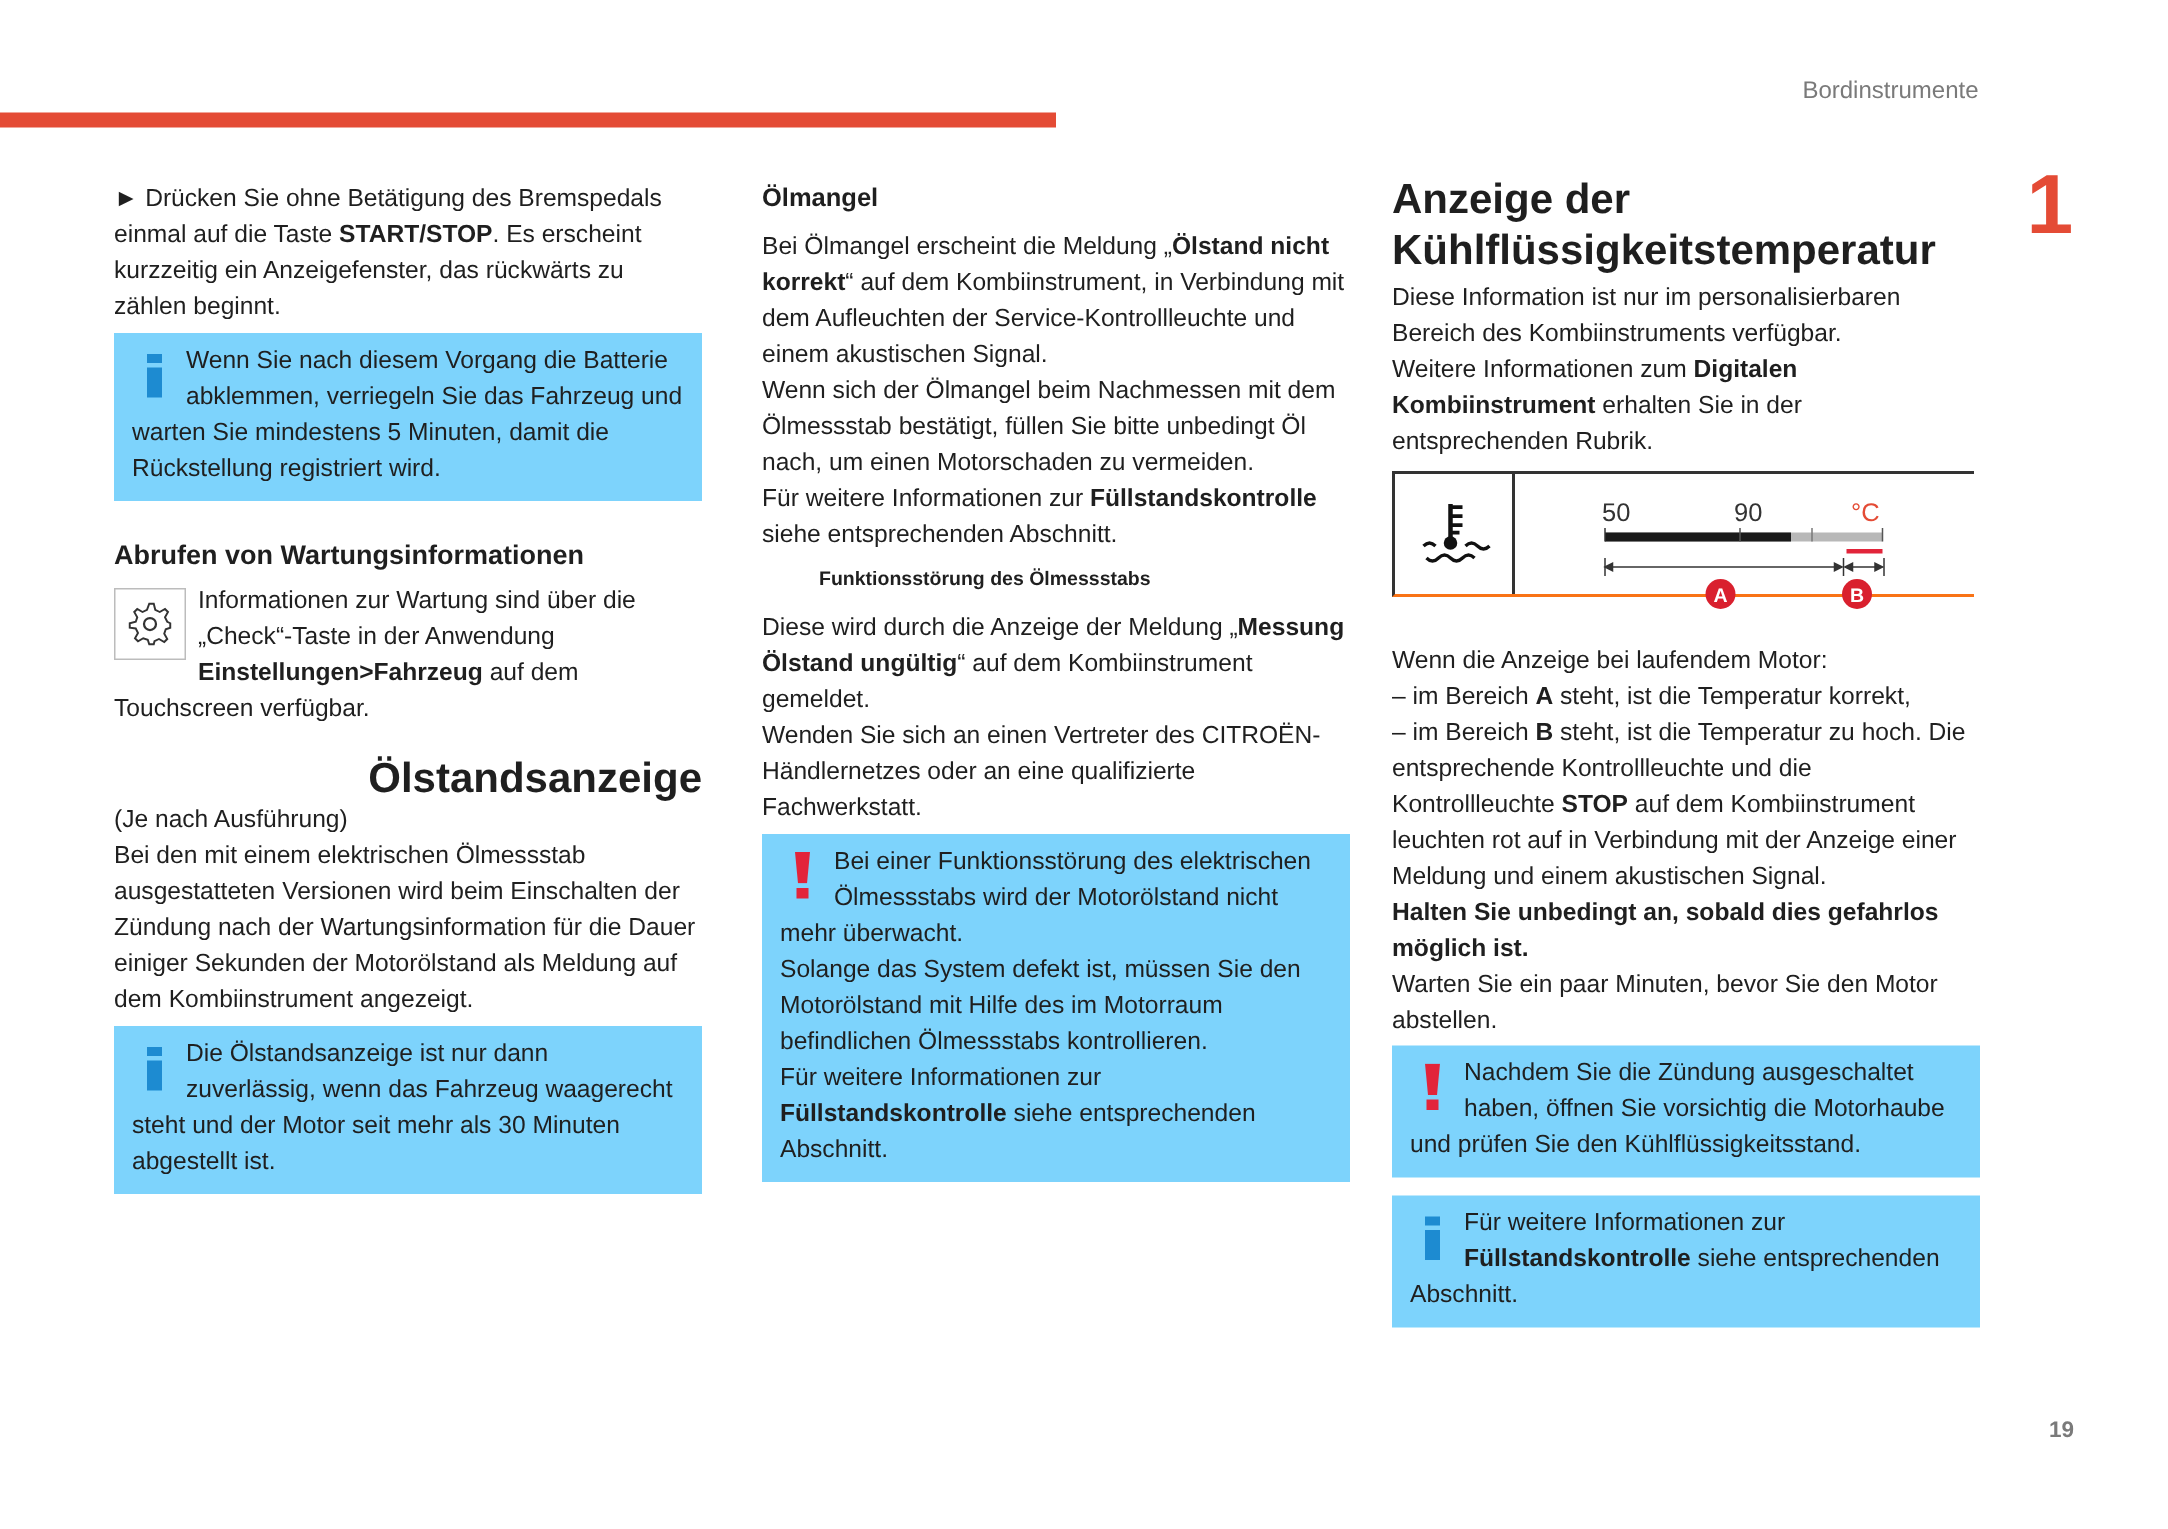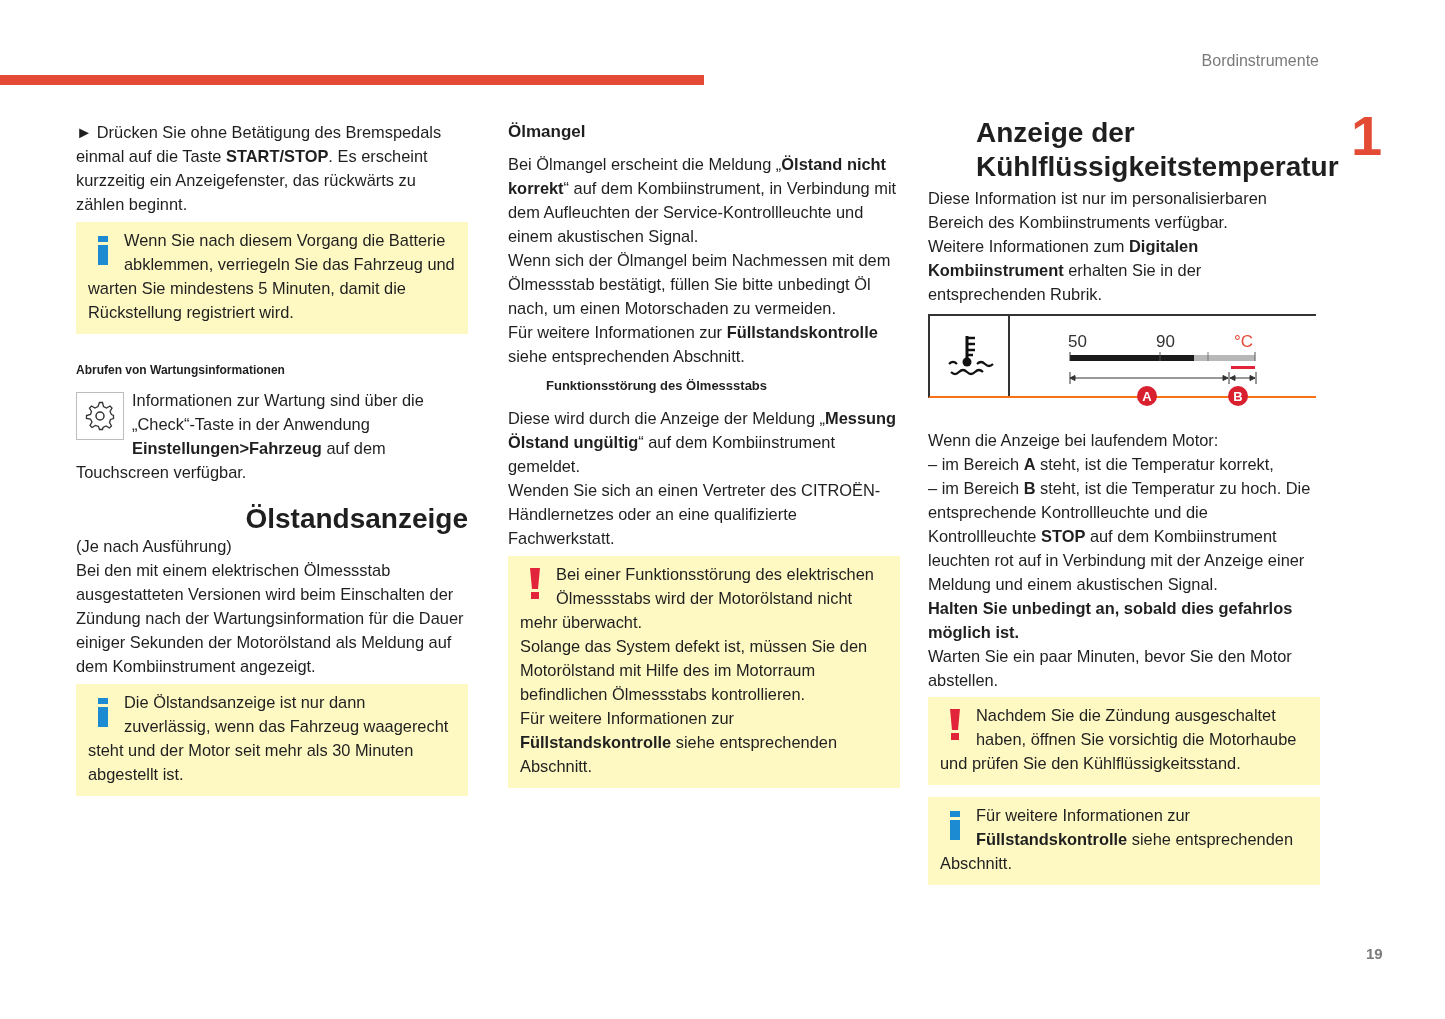--- a/index.html
+++ b/index.html
@@ -12,30 +12,30 @@
   .page-num { position: absolute; left: 1366px; top: 945px; font-size: 15px; font-weight: bold; color: #7a7a7a; }
 
   .col { position: absolute; top: 120px; width: 392px; font-size: 16.4px; line-height: 24px; }
   .col-1 { left: 76px; }
   .col-2 { left: 508px; }
   .col-3 { left: 928px; }
 
   p { margin: 0; }
   b { font-weight: bold; }
 
-  .box { background: #fef9c3; padding: 6px 12px 10px 12px; margin: 4px 0 0 0; }
+  .box { background: #7dd3fc; padding: 6px 12px 10px 12px; margin: 4px 0 0 0; }
   .box .ico { float: left; width: 36px; height: 48px; position: relative; }
   .info-i { position: absolute; left: 10px; top: 8px; width: 10px; height: 30px; }
   .info-i::before { content: ""; position: absolute; left: 0; top: 0; width: 10px; height: 6px; background: #1d8bd1; }
   .info-i::after { content: ""; position: absolute; left: 0; top: 9px; width: 10px; height: 20px; background: #1d8bd1; }
   .warn-x { position: absolute; left: 10px; top: 6px; width: 10px; height: 32px; }
   .warn-x::before { content: ""; position: absolute; left: 0; top: 0; width: 10px; height: 21px; background: #e2243a; clip-path: polygon(0 0,100% 0,80% 100%,20% 100%); }
   .warn-x::after { content: ""; position: absolute; left: 1px; top: 24px; width: 8px; height: 7px; background: #e2243a; }
 
-  h3 { font-size: 12px; font-weight: bold; line-height: 24px; }
+  h3 { font-size: 18px; font-weight: bold; line-height: 24px; }
   h2 { font-size: 28px; font-weight: bold; line-height: 34px; }
 
   .gear-box { float: left; width: 48px; height: 48px; border: 1px solid #bcbcbc; margin: 4px 8px 0 0; display: flex; align-items: center; justify-content: center; }
 
   .diagram { margin-top: 8px; width: 388px; height: 84px; border-top: 2px solid #333; border-bottom: 2px solid #f97316; border-left: 2px solid #333; position: relative; }
   .diagram .icon-cell { position: absolute; left: 0; top: 0; width: 80px; height: 80px; border-right: 2px solid #333; display: flex; align-items: center; justify-content: center; }
   .diagram svg.gauge { position: absolute; left: 82px; top: 0; }
 </style>
 </head>
 <body>
@@ -91,21 +91,21 @@
     <span class="ico">
         <span class="warn-x"></span>
       </span>
     <span>Bei einer Funktionsstörung des elektrischen Ölmessstabs wird der Motorölstand nicht mehr überwacht.</span><br>
     <span>Solange das System defekt ist, müssen Sie den Motorölstand mit Hilfe des im Motorraum befindlichen Ölmessstabs kontrollieren.</span><br>
     <span>Für weitere Informationen zur </span><b>Füllstandskontrolle</b><span> siehe entsprechenden Abschnitt.</span>
   </div>
 </div>
 
 <div class="col col-3">
-  <h2 style="margin-top:-4px;line-height:34px;margin-left:48px;">Anzeige der Kühlflüssigkeitstemperatur</h2>
+  <h2 style="margin-top:-4px;line-height:34px;">Anzeige der Kühlflüssigkeitstemperatur</h2>
   <p style="margin-top:2px;">Diese Information ist nur im personalisierbaren Bereich des Kombiinstruments verfügbar.</p>
   <p><span>Weitere Informationen zum </span><b>Digitalen Kombiinstrument</b><span> erhalten Sie in der entsprechenden Rubrik.</span></p>
 
   <div class="diagram">
     <div class="icon-cell">
       <svg width="56" height="56" viewBox="0 0 56 56">
         <line x1="26" y1="8" x2="26" y2="32" stroke="#111" stroke-width="3"></line>
         <line x1="26" y1="10" x2="34" y2="10" stroke="#111" stroke-width="2.5"></line>
         <line x1="26" y1="16" x2="34" y2="16" stroke="#111" stroke-width="2.5"></line>
         <line x1="26" y1="22" x2="34" y2="22" stroke="#111" stroke-width="2.5"></line>

